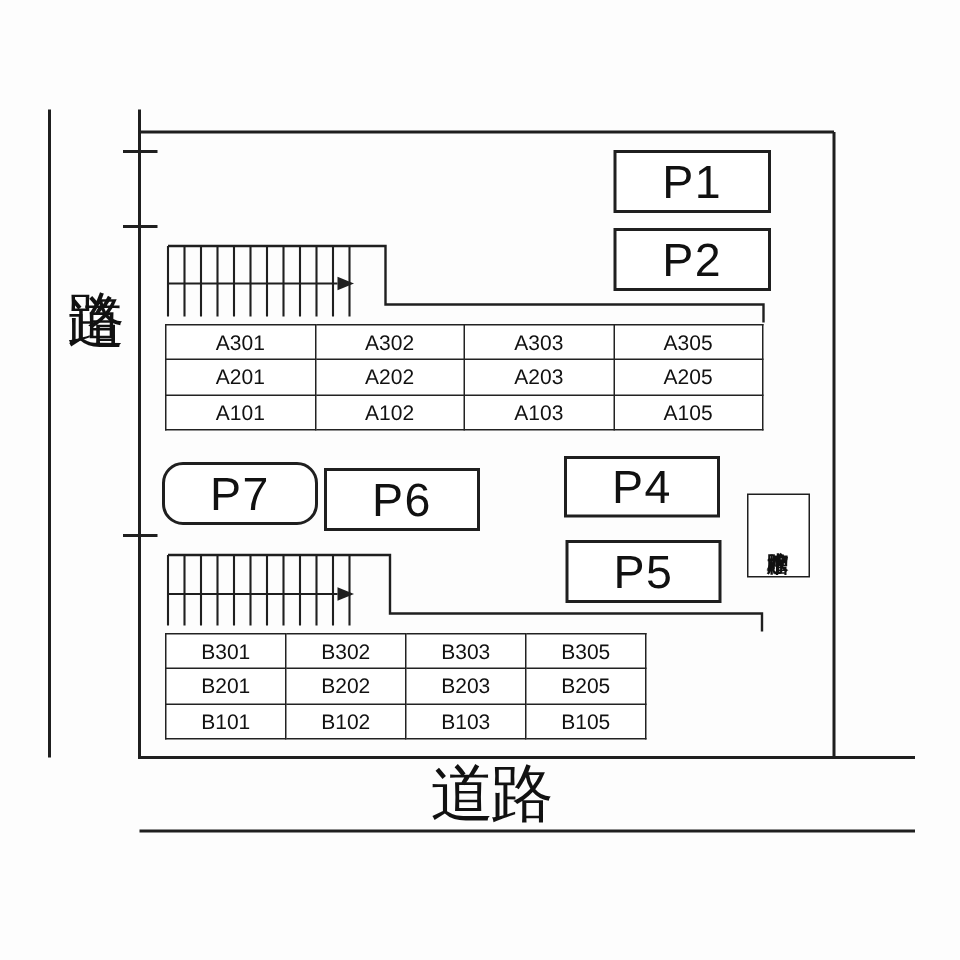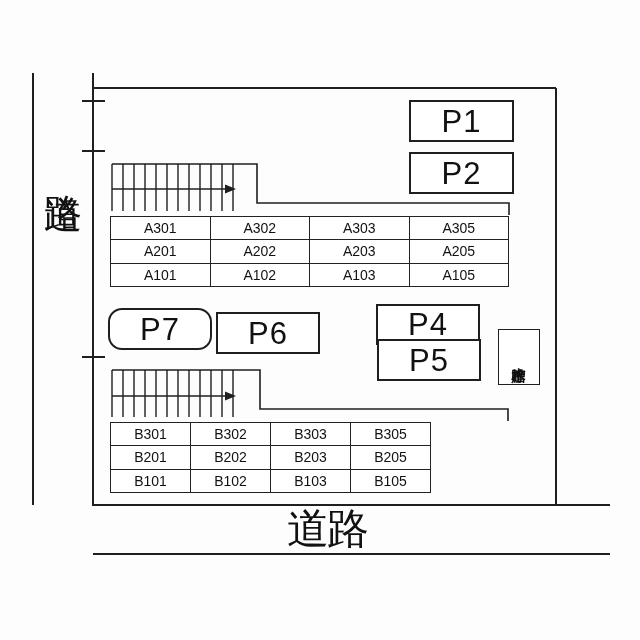--- a/index.html
+++ b/index.html
@@ -78,21 +78,21 @@
 
   <div class="pbox" style="left:409px;top:100px;width:101px;height:38px;">
       <span>P1</span>
     </div>
   <div class="pbox" style="left:409px;top:152px;width:101px;height:38px;">
       <span>P2</span>
     </div>
   <div class="pbox" style="left:376px;top:304px;width:100px;height:37px;">
       <span>P4</span>
     </div>
-  <div class="pbox" style="left:377px;top:339px;width:100px;height:38px;">
+  <div class="pbox" style="left:377px;top:360px;width:100px;height:38px;">
       <span>P5</span>
     </div>
   <div class="pbox" style="left:216px;top:312px;width:100px;height:38px;">
       <span>P6</span>
     </div>
   <div class="pbox" style="left:108px;top:308px;width:100px;height:38px;border-radius:14px;">
       <span>P7</span>
     </div>
 
   <div class="tank">

